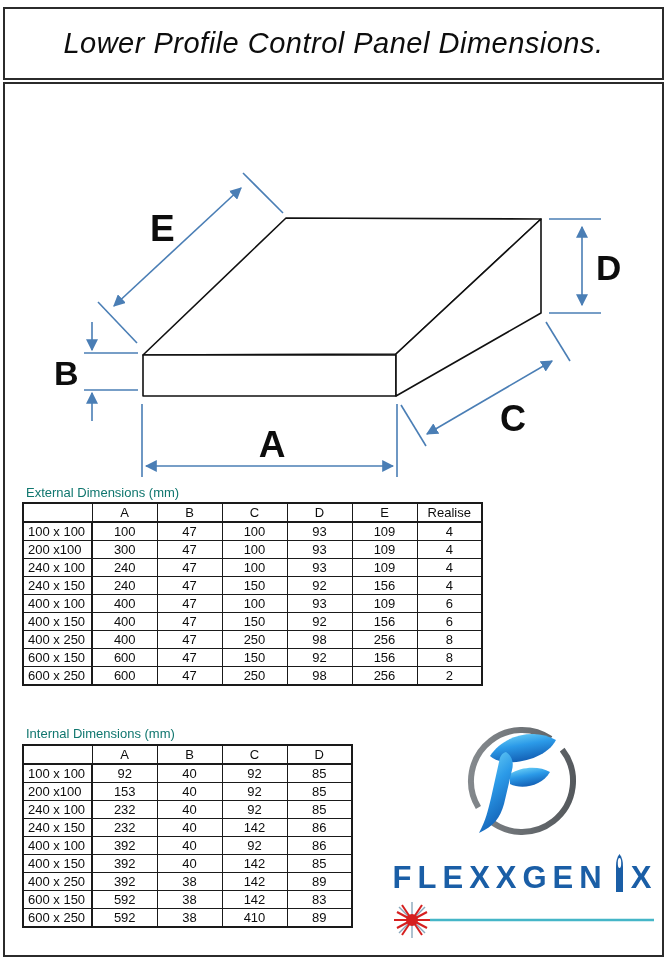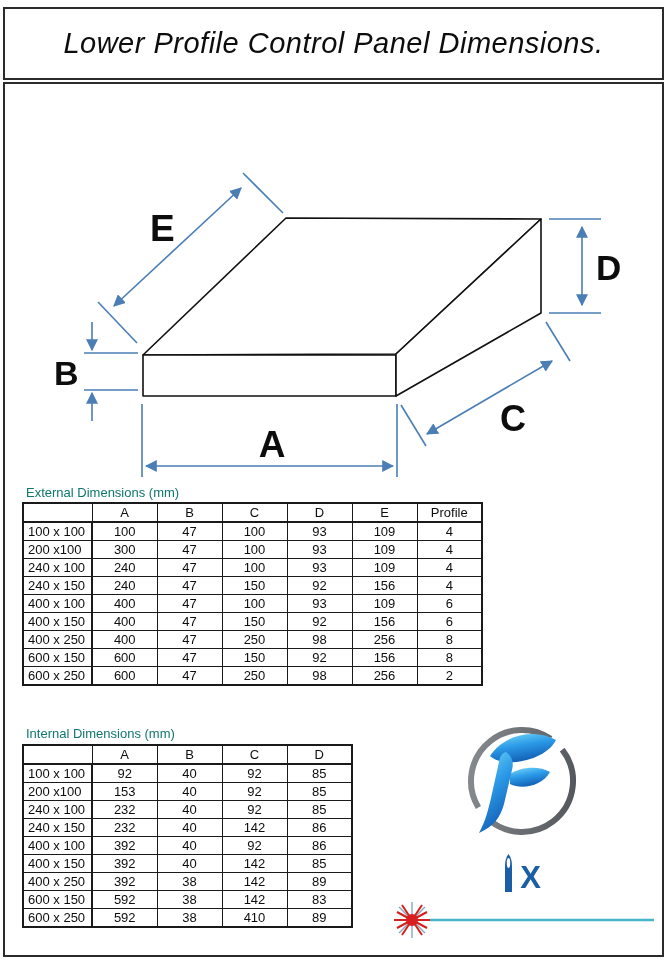--- a/index.html
+++ b/index.html
@@ -103,21 +103,21 @@
       <col style="width: 65px;">
     </colgroup>
     <thead>
       <tr>
         <th></th>
         <th>A</th>
         <th>B</th>
         <th>C</th>
         <th>D</th>
         <th>E</th>
-        <th>Profile</th>
+        <th>Realise</th>
       </tr>
     </thead>
     <tbody>
       <tr>
         <th>100 x 100</th>
         <td>100</td>
         <td>47</td>
         <td>100</td>
         <td>93</td>
         <td>109</td>
@@ -299,20 +299,21 @@
     </defs>
     <circle cx="70" cy="71" r="51" fill="none" stroke="url(#ringgrad)" stroke-width="6" stroke-dasharray="150 16 138 16" transform="rotate(-38 70 71)"></circle>
     <g fill="url(#fgrad)">
       <path d="M38,46 C52,24 84,18 104,30 C96,46 70,54 52,52 C46,51 41,49 38,46 Z"></path>
       <path d="M58,64 C70,56 88,56 98,62 C90,76 70,80 58,74 Z"></path>
       <path d="M54,42 C60,46 62,52 60,60 L52,94 C48,108 42,116 27,123 C34,110 36,100 39,88 L47,52 C48,46 50,43 54,42 Z"></path>
     </g>
   </svg>
 
   <div id="wordmark">
+    <span class="wm-text">FLEXXGEN</span>
     <svg id="needle-svg" width="11" height="38" viewBox="0 0 11 38">
       <path d="M5.5,0 C8,3 9,7 9,13 L9,38 L2,38 L2,13 C2,7 3,3 5.5,0 Z" fill="#1a5ea6"></path>
       <ellipse cx="5.5" cy="9" rx="1.7" ry="5" fill="#ffffff"></ellipse>
     </svg>
     <span class="wm-text">X</span>
   </div>
 
 
   <svg id="laser-svg" width="268" height="44" viewBox="0 0 268 44">
     <g>

